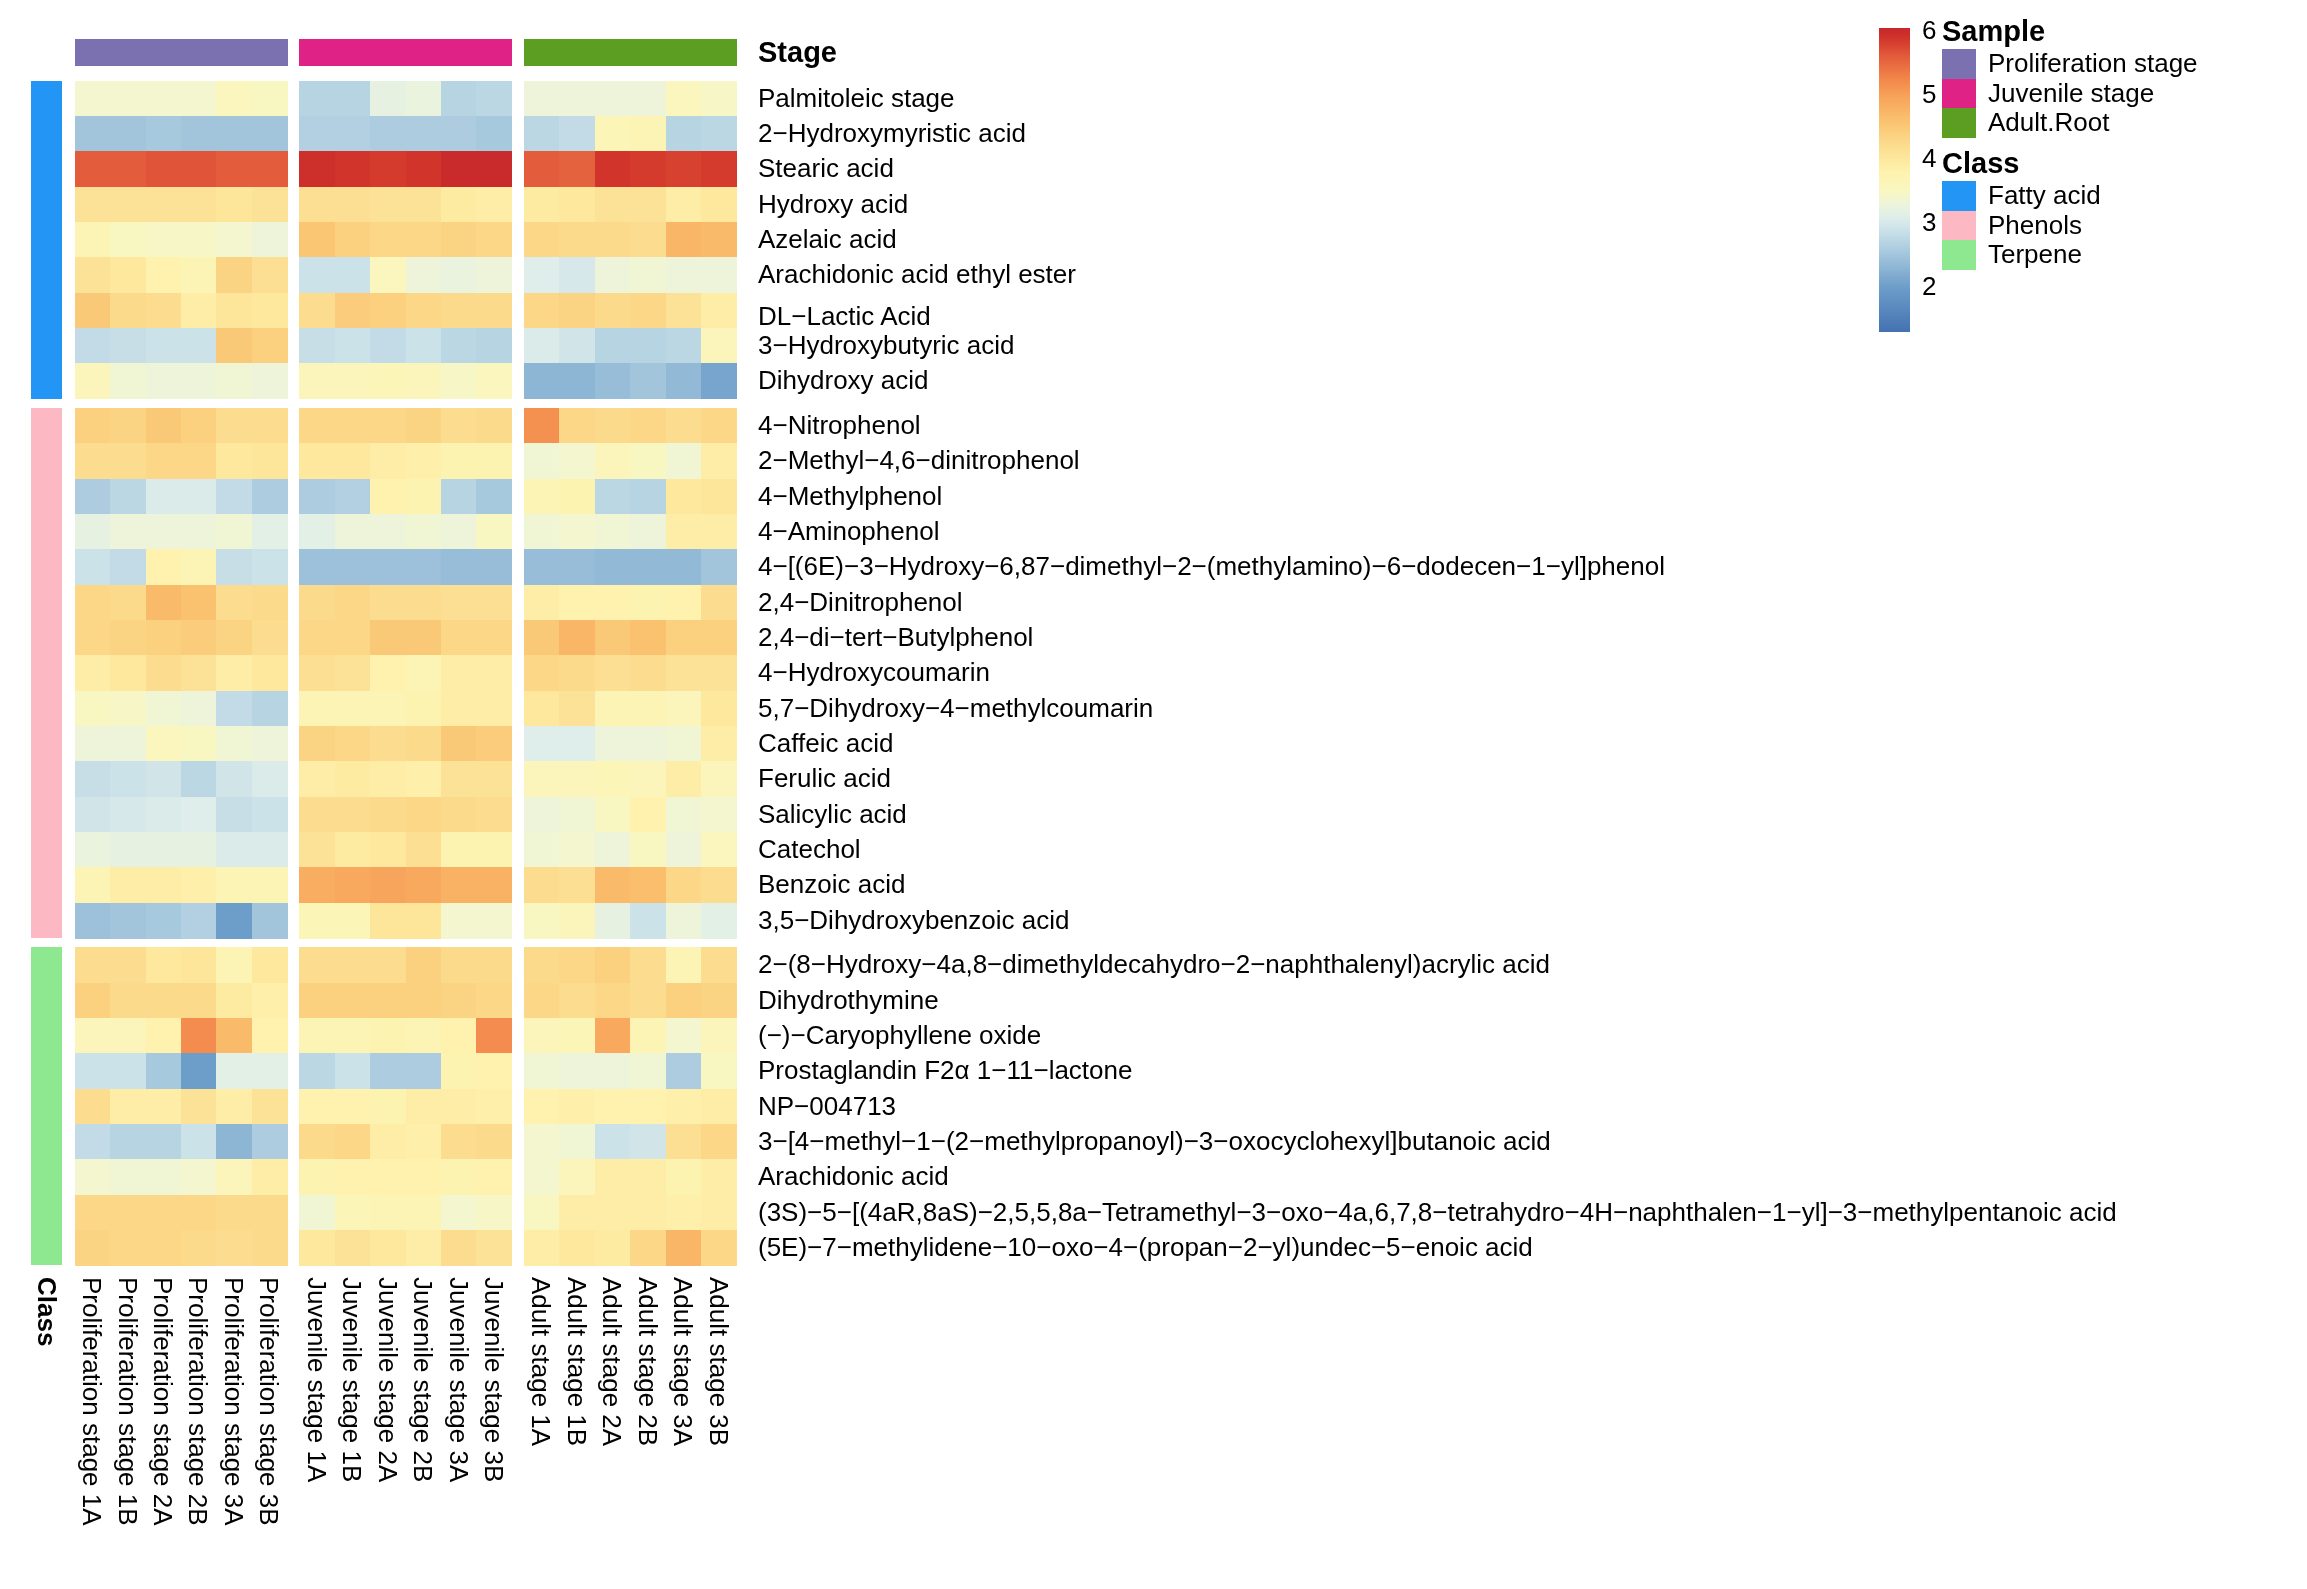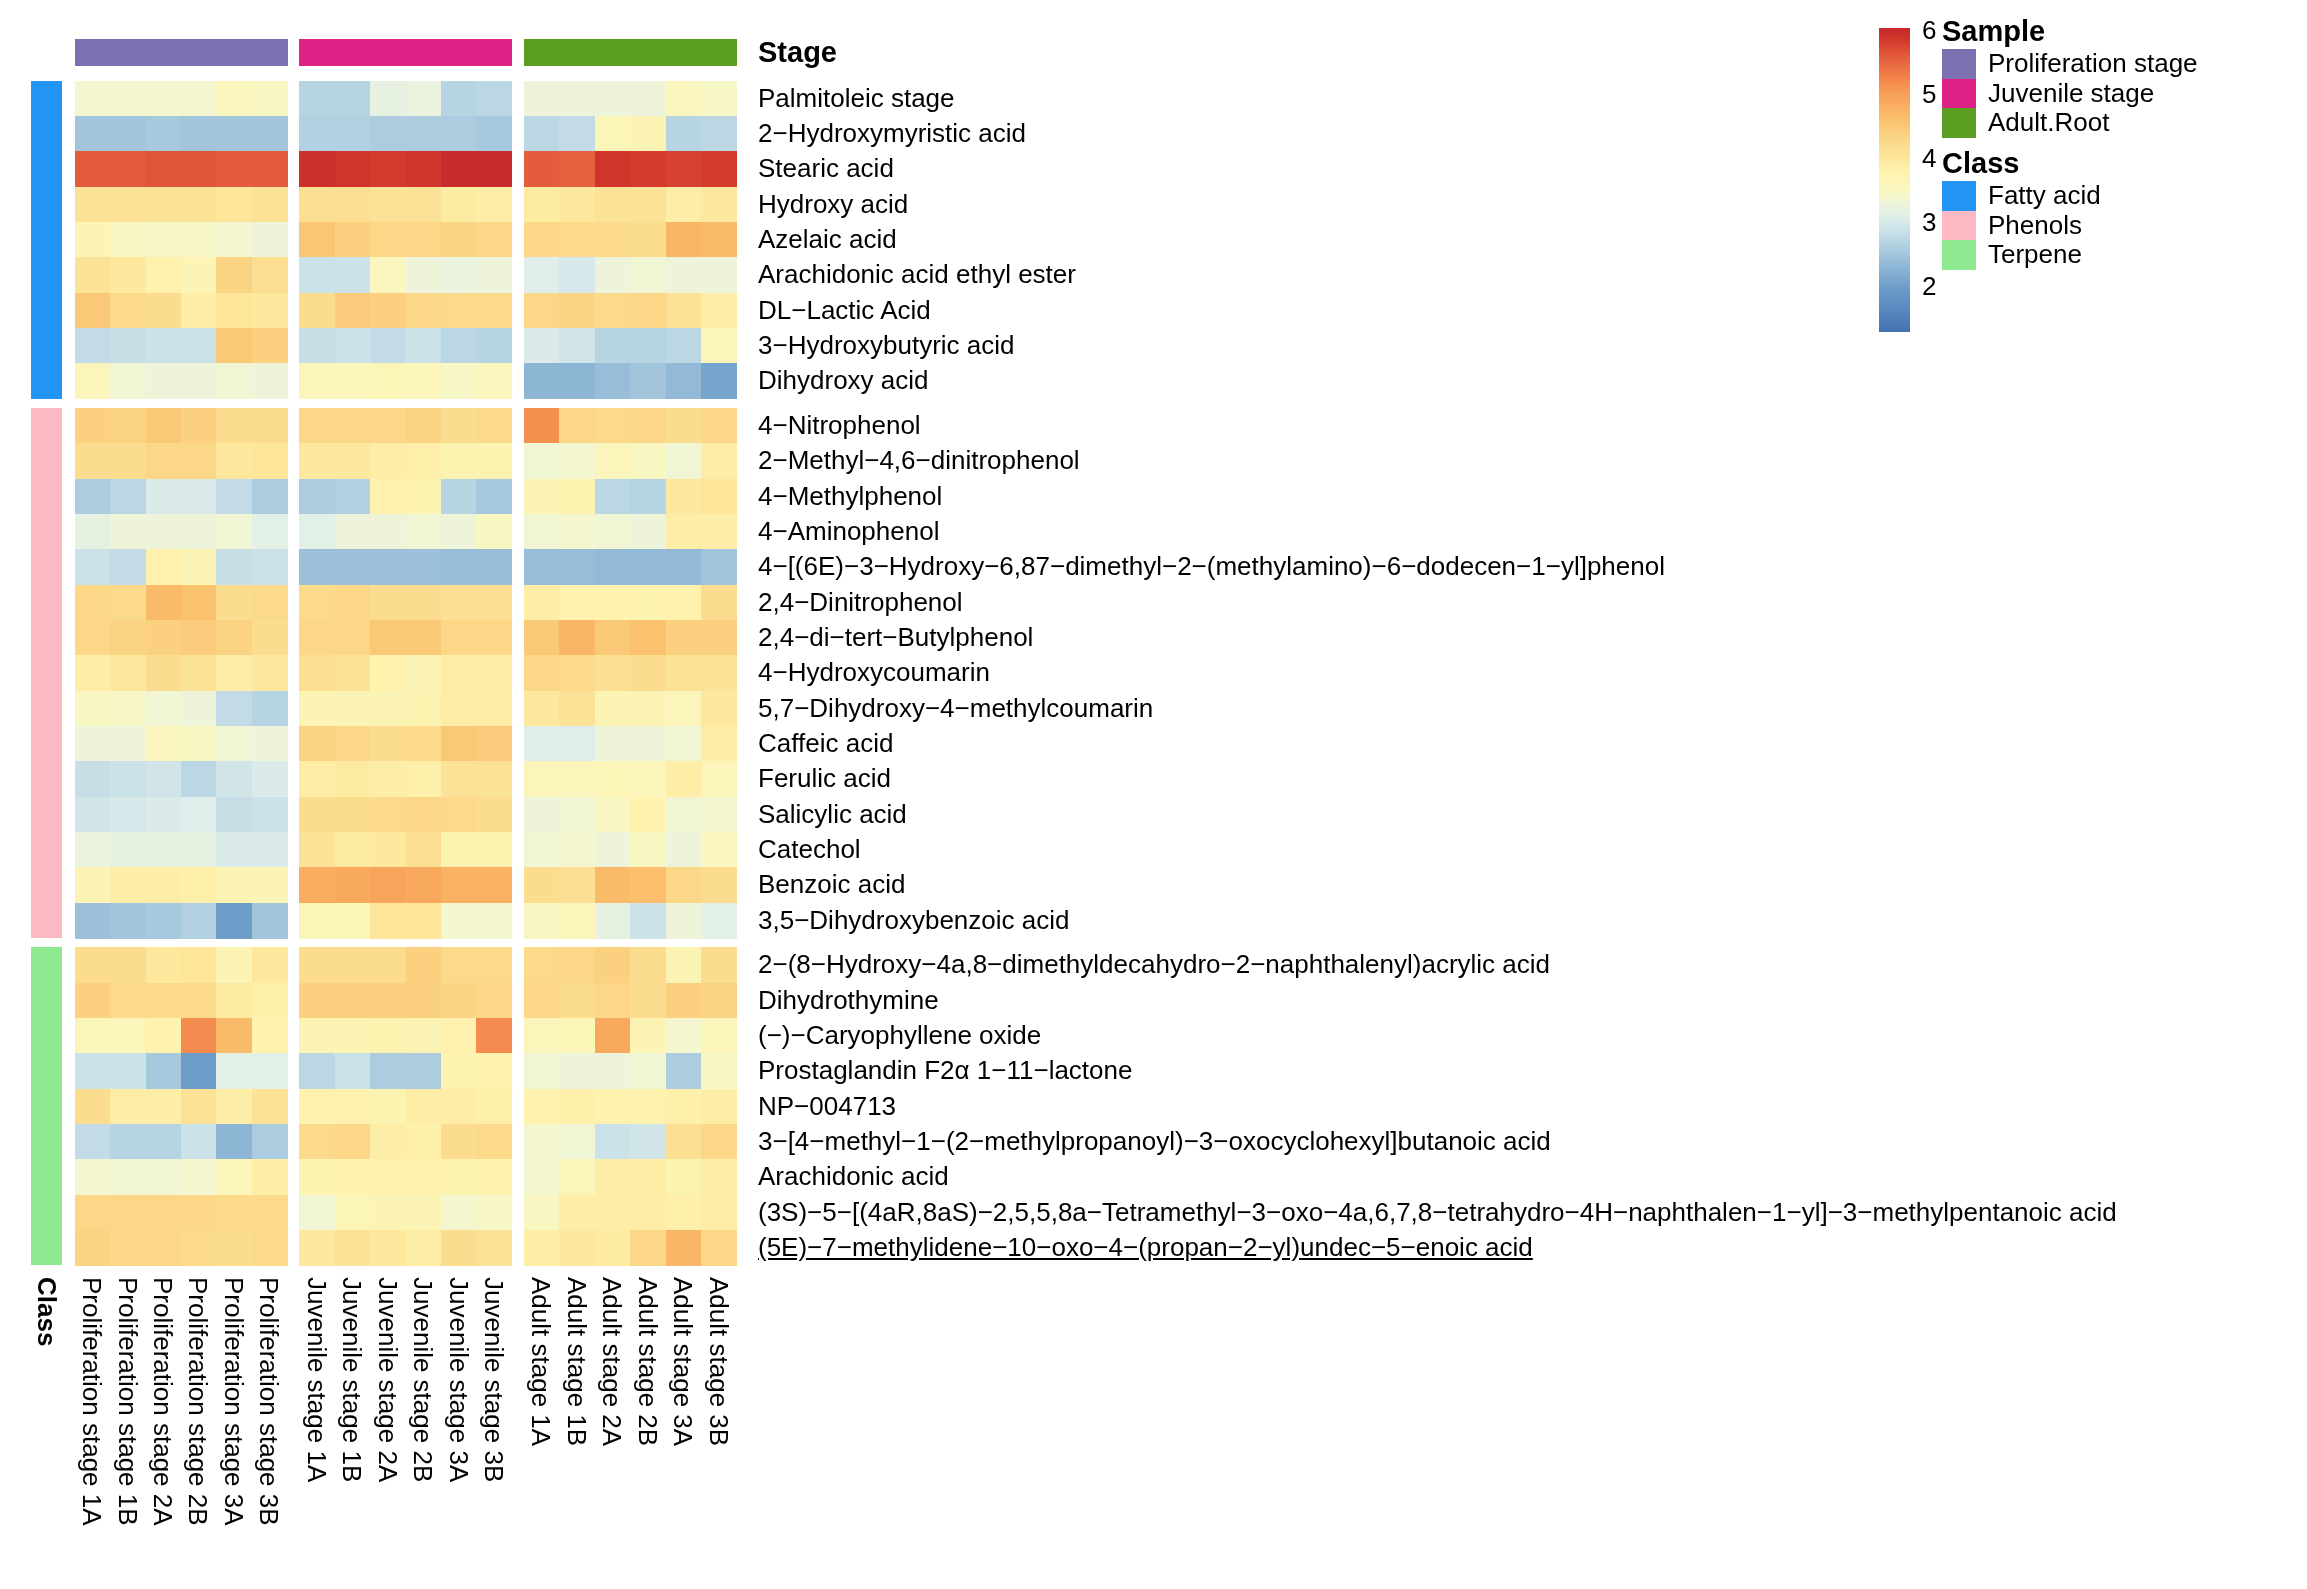--- a/index.html
+++ b/index.html
@@ -659,21 +659,21 @@
       <div class="hm-cell" style="left: 701px; top: 1230px; width: 36px; height: 36px; background: rgb(251, 215, 135);"></div>
     </div>
 
   <div id="row-labels">
       <div class="row-label" style="top: 81px;">Palmitoleic stage</div>
       <div class="row-label" style="top: 116px;">2−Hydroxymyristic acid</div>
       <div class="row-label" style="top: 151px;">Stearic acid</div>
       <div class="row-label" style="top: 187px;">Hydroxy acid</div>
       <div class="row-label" style="top: 222px;">Azelaic acid</div>
       <div class="row-label" style="top: 257px;">Arachidonic acid ethyl ester</div>
-      <div class="row-label" style="top: 293px;">DL−Lactic Acid</div>
+      <div class="row-label" style="top: 299px;">DL−Lactic Acid</div>
       <div class="row-label" style="top: 328px;">3−Hydroxybutyric acid</div>
       <div class="row-label" style="top: 363px;">Dihydroxy acid</div>
       <div class="row-label" style="top: 408px;">4−Nitrophenol</div>
       <div class="row-label" style="top: 443px;">2−Methyl−4,6−dinitrophenol</div>
       <div class="row-label" style="top: 479px; text-align: center;">4−Methylphenol</div>
       <div class="row-label" style="top: 514px;">4−Aminophenol</div>
       <div class="row-label" style="top: 549px;">4−[(6E)−3−Hydroxy−6,87−dimethyl−2−(methylamino)−6−dodecen−1−yl]phenol</div>
       <div class="row-label" style="top: 585px;">2,4−Dinitrophenol</div>
       <div class="row-label" style="top: 620px;">2,4−di−tert−Butylphenol</div>
       <div class="row-label" style="top: 655px;">4−Hydroxycoumarin</div>
@@ -685,21 +685,21 @@
       <div class="row-label" style="top: 867px;">Benzoic acid</div>
       <div class="row-label" style="top: 903px;">3,5−Dihydroxybenzoic acid</div>
       <div class="row-label" style="top: 947px;">2−(8−Hydroxy−4a,8−dimethyldecahydro−2−naphthalenyl)acrylic acid</div>
       <div class="row-label" style="top: 983px;">Dihydrothymine</div>
       <div class="row-label" style="top: 1018px;">(−)−Caryophyllene oxide</div>
       <div class="row-label" style="top: 1053px;">Prostaglandin F2α 1−11−lactone</div>
       <div class="row-label" style="top: 1089px;">NP−004713</div>
       <div class="row-label" style="top: 1124px;">3−[4−methyl−1−(2−methylpropanoyl)−3−oxocyclohexyl]butanoic acid</div>
       <div class="row-label" style="top: 1159px; text-align: center;">Arachidonic acid</div>
       <div class="row-label" style="top: 1195px;">(3S)−5−[(4aR,8aS)−2,5,5,8a−Tetramethyl−3−oxo−4a,6,7,8−tetrahydro−4H−naphthalen−1−yl]−3−methylpentanoic acid</div>
-      <div class="row-label" style="top: 1230px; text-decoration: underline;">(5E)−7−methylidene−10−oxo−4−(propan−2−yl)undec−5−enoic acid</div>
+      <div class="row-label" style="top: 1230px;">(5E)−7−methylidene−10−oxo−4−(propan−2−yl)undec−5−enoic acid</div>
     </div>
 
   <div id="col-labels">
       <div class="col-label" style="left: 106px; top: 1277px;">Proliferation stage 1A</div>
       <div class="col-label" style="left: 142px; top: 1277px;">Proliferation stage 1B</div>
       <div class="col-label" style="left: 177px; top: 1277px;">Proliferation stage 2A</div>
       <div class="col-label" style="left: 212px; top: 1277px;">Proliferation stage 2B</div>
       <div class="col-label" style="left: 248px; top: 1277px;">Proliferation stage 3A</div>
       <div class="col-label" style="left: 283px; top: 1277px;">Proliferation stage 3B</div>
       <div class="col-label" style="left: 331px; top: 1277px;">Juvenile stage 1A</div>

